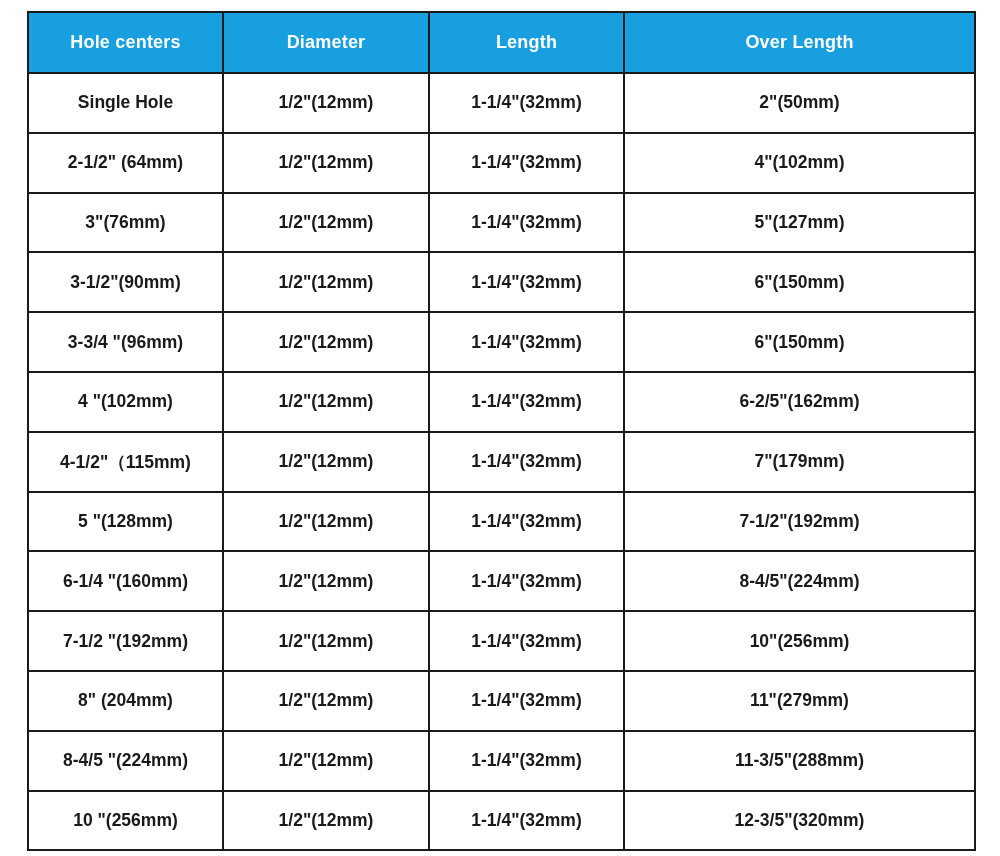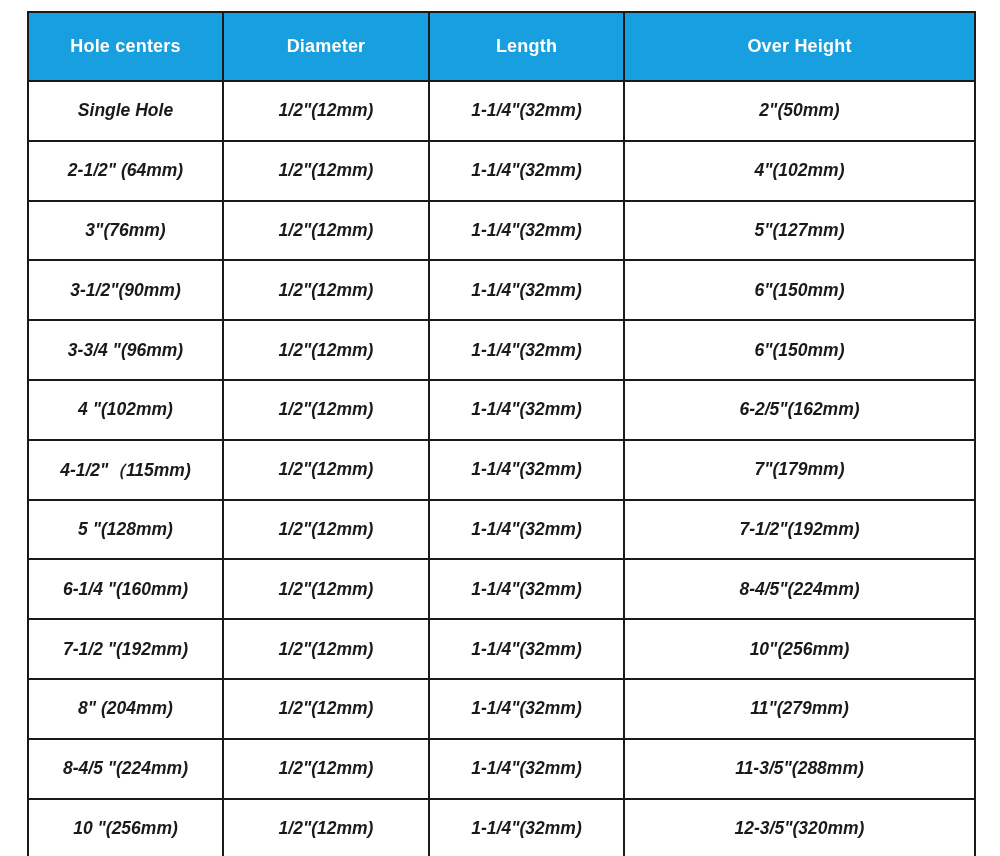--- a/index.html
+++ b/index.html
@@ -26,55 +26,54 @@
   table.spec-table th,
   table.spec-table td {
     border: 2px solid #1a1a1a;
     text-align: center;
     vertical-align: middle;
     font-weight: bold;
     padding: 0;
     overflow: hidden;
   }
   table.spec-table thead tr {
-    height: 69px;
+    height: 61px;
   }
   table.spec-table tbody tr {
     height: 59.8px;
   }
   table.spec-table th {
     background: #189fe0;
     color: #ffffff;
     font-size: 18px;
     letter-spacing: 0.2px;
   }
   table.spec-table td {
     background: #ffffff;
     color: #1a1a1a;
     font-size: 17.5px;
-    font-style: italic;
   }
 </style>
 </head>
 <body>
 
 <div class="canvas">
   <table class="spec-table">
     <colgroup>
       <col style="width:195px">
       <col style="width:206px">
       <col style="width:195px">
       <col style="width:351px">
     </colgroup>
     <thead>
       <tr>
         <th>Hole centers</th>
         <th>Diameter</th>
         <th>Length</th>
-        <th>Over Height</th>
+        <th>Over Length</th>
       </tr>
     </thead>
     <tbody>
       <tr>
         <td>Single Hole</td>
         <td>1/2"(12mm)</td>
         <td>1-1/4"(32mm)</td>
         <td>2"(50mm)</td>
       </tr>
       <tr>

